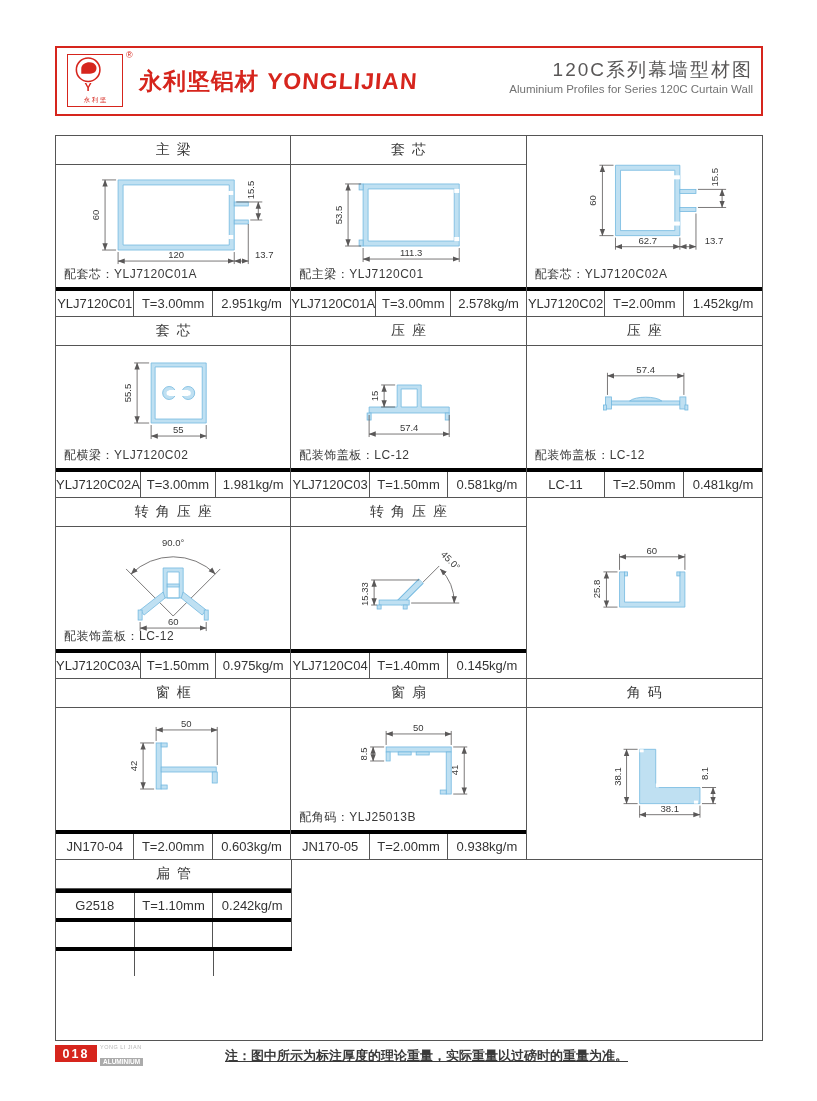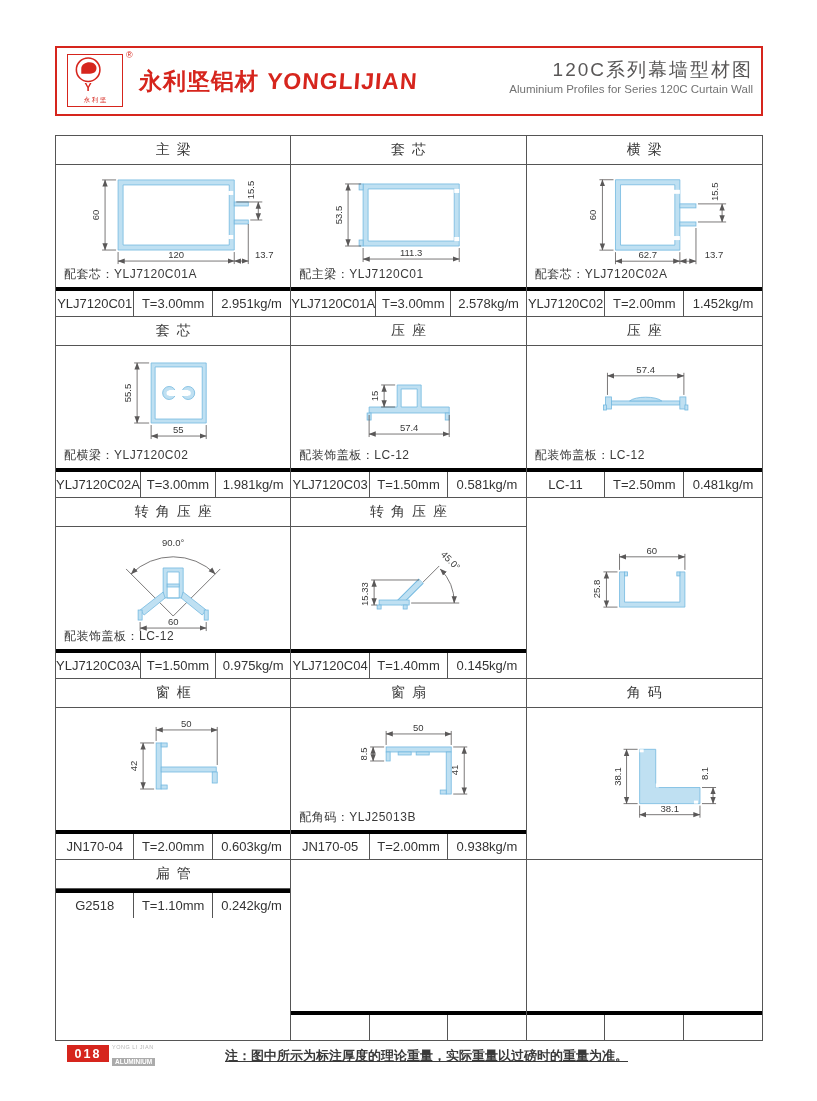--- a/index.html
+++ b/index.html
@@ -27,21 +27,21 @@
   .brand .en{margin-left:8px;transform:skewX(-4deg);display:inline-block;}
   .hdrRight{position:absolute;right:8px;top:9px;text-align:right;}
   .titleCn{font-size:19px;color:#595757;letter-spacing:2px;}
   .titleEn{font-size:11.5px;color:#737373;margin-top:0;}
   
   .grid{
     position:absolute;left:55px;top:135px;width:708px;
     border:1px solid #555;box-sizing:border-box;background:#fff;
   }
   .row{display:flex;height:180px;border-bottom:1px solid #555;}
-  .row:last-child{border-bottom:none;}
+  .row:last-child{border-bottom:none;flex-direction:column;}
   .cell{width:236px;display:flex;flex-direction:column;border-right:1px solid #555;box-sizing:border-box;}
   .cell:last-child{border-right:none;}
   .cell-title{
     height:29px;border-bottom:1px solid #555;box-sizing:border-box;
     display:flex;align-items:center;justify-content:center;
     font-size:14px;color:#3a3a3a;letter-spacing:7px;padding-left:7px;
   }
   .cell-body{flex:1;position:relative;overflow:hidden;}
   .cell-body svg{position:absolute;left:0;top:0;width:100%;height:100%;}
   .cell-note{
@@ -53,21 +53,21 @@
     display:flex;align-items:center;justify-content:center;
     font-size:13px;color:#333;
   }
   .spec-col:last-child{border-right:none;}
   
   .wall{fill:#bfe0f2;stroke:#74b9e0;stroke-width:0.8;}
   .hole{fill:#ffffff;stroke:none;}
   .dim{stroke:#5a5858;stroke-width:0.8;fill:none;}
   .dt{fill:#3a3a3a;font-size:9.5px;text-anchor:middle;font-family:"Liberation Sans",sans-serif;}
   
-  .pageBadge{position:absolute;left:55px;top:1045px;display:flex;align-items:flex-start;margin-left:12px;}
+  .pageBadge{position:absolute;left:55px;top:1045px;display:flex;align-items:flex-start;}
   .pageNum{
     background:#d6251d;color:#fff;font-weight:bold;font-size:12.5px;
     width:42px;height:17px;display:flex;align-items:center;justify-content:center;letter-spacing:2px;
   }
   .badgeTxt{margin-left:3px;line-height:1;}
   .badgeTxt .l1{font-size:5.5px;color:#b5b5b5;letter-spacing:.5px;}
   .badgeTxt .l2{font-size:6.5px;font-weight:bold;color:#fff;background:#ababab;padding:1px 3px;margin-top:1px;display:inline-block;}
   .footNote{position:absolute;left:225px;top:1047px;font-size:13px;font-weight:bold;color:#3a3a3a;text-decoration:underline;}
   .logoBox svg{width:100%;height:100%;}
 </style>
@@ -160,21 +160,20 @@
         <div class="cell-note">配主梁：YLJ7120C01</div>
       </div>
       <div class="cell-spec">
         <div class="spec-col">YLJ7120C01A</div>
         <div class="spec-col">T=3.00mm</div>
         <div class="spec-col">2.578kg/m</div>
       </div>
     </div>
 
     <div class="cell">
-      <div class="cell-title">横梁</div>
       <div class="cell-body">
         <svg viewBox="0 0 234 120">
           <path class="wall" fill-rule="evenodd" d="M88,14 H152 V84 H88 Z M93,19 H147 V79 H93 Z"></path>
           <rect class="hole" x="146" y="24" width="6" height="4"></rect>
             <rect class="hole" x="146" y="70" width="6" height="4"></rect>
           <rect class="wall" x="152" y="38" width="16" height="4"></rect>
             <rect class="wall" x="152" y="56" width="16" height="4"></rect>
           <line class="dim" x1="86" y1="14" x2="72" y2="14"></line>
             <line class="dim" x1="86" y1="84" x2="72" y2="84"></line>
           <line class="dim" x1="75" y1="14" x2="75" y2="84" marker-start="url(#ar)" marker-end="url(#ar)"></line>

